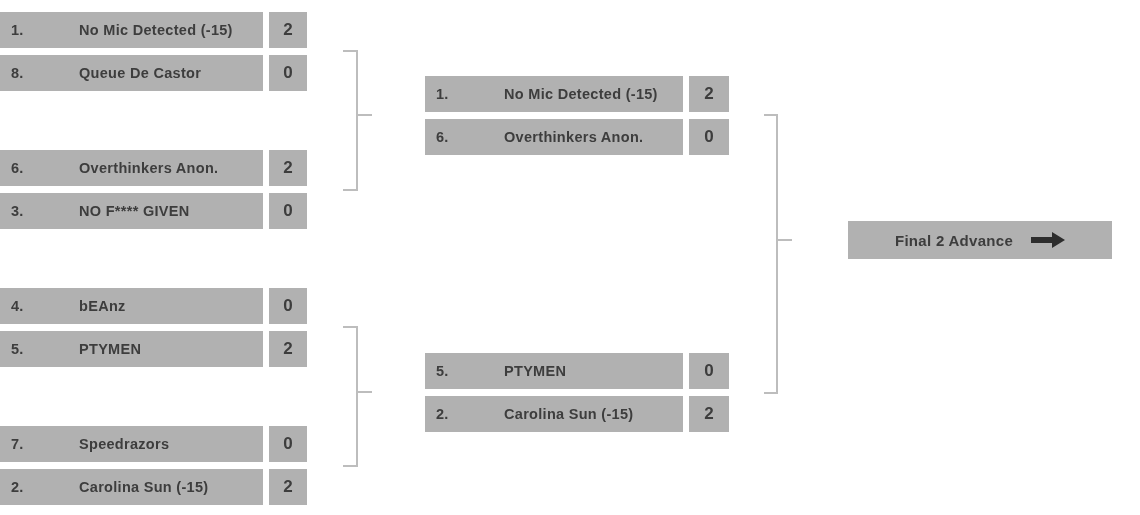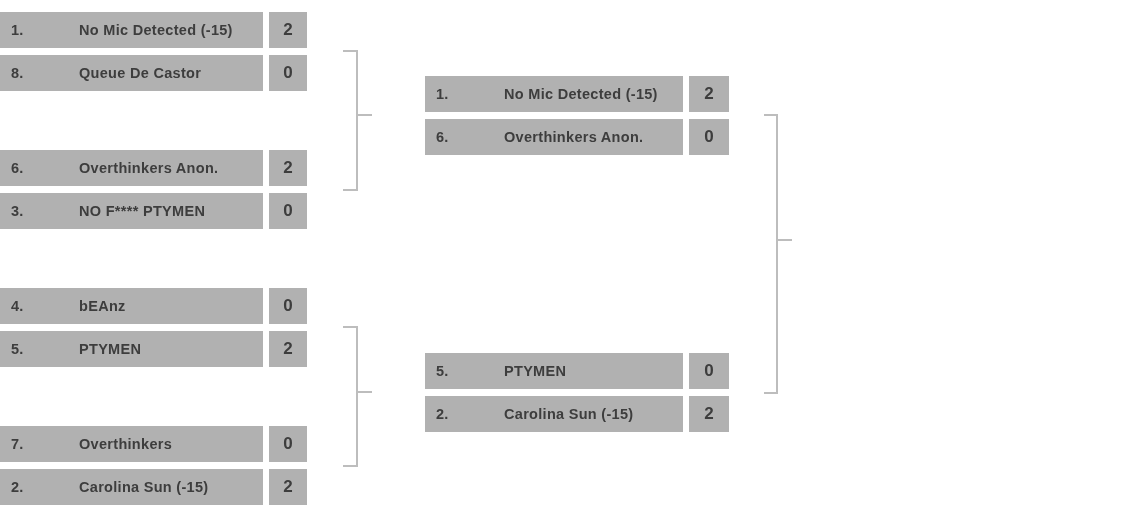--- a/index.html
+++ b/index.html
@@ -85,21 +85,21 @@
   <div class="team-row r1" style="top:150px">
     <div class="bar">
       <span class="seed">6.</span>
       <span class="tname">Overthinkers Anon.</span>
     </div>
     <div class="score">2</div>
   </div>
   <div class="team-row r1" style="top:193px">
     <div class="bar">
       <span class="seed">3.</span>
-      <span class="tname">NO F**** PTYMEN</span>
+      <span class="tname">NO F**** GIVEN</span>
     </div>
     <div class="score">0</div>
   </div>
 
   <div class="team-row r1" style="top:288px">
     <div class="bar">
       <span class="seed">4.</span>
       <span class="tname">bEAnz</span>
     </div>
     <div class="score">0</div>
@@ -108,21 +108,21 @@
     <div class="bar">
       <span class="seed">5.</span>
       <span class="tname">PTYMEN</span>
     </div>
     <div class="score">2</div>
   </div>
 
   <div class="team-row r1" style="top:426px">
     <div class="bar">
       <span class="seed">7.</span>
-      <span class="tname">Overthinkers</span>
+      <span class="tname">Speedrazors</span>
     </div>
     <div class="score">0</div>
   </div>
   <div class="team-row r1" style="top:469px">
     <div class="bar">
       <span class="seed">2.</span>
       <span class="tname">Carolina Sun (-15)</span>
     </div>
     <div class="score">2</div>
   </div>
@@ -165,14 +165,21 @@
   <div class="line" style="left:343px;top:326px;width:14px;height:2px"></div>
   <div class="line" style="left:356px;top:326px;width:2px;height:141px"></div>
   <div class="line" style="left:343px;top:465px;width:14px;height:2px"></div>
   <div class="line" style="left:356px;top:391px;width:16px;height:2px"></div>
 
   <div class="line" style="left:764px;top:114px;width:14px;height:2px"></div>
   <div class="line" style="left:776px;top:114px;width:2px;height:280px"></div>
   <div class="line" style="left:764px;top:392px;width:14px;height:2px"></div>
   <div class="line" style="left:776px;top:239px;width:16px;height:2px"></div>
 
+  <div class="final-bar">
+    <span>Final 2 Advance</span>
+    <svg class="arrow-icon" width="34" height="16" viewBox="0 0 34 16" aria-hidden="true">
+      <rect x="0" y="5" width="21" height="6" fill="currentColor"></rect>
+      <polygon points="21,0 34,8 21,16" fill="currentColor"></polygon>
+    </svg>
+  </div>
 
 </div>
 
 </body></html>

